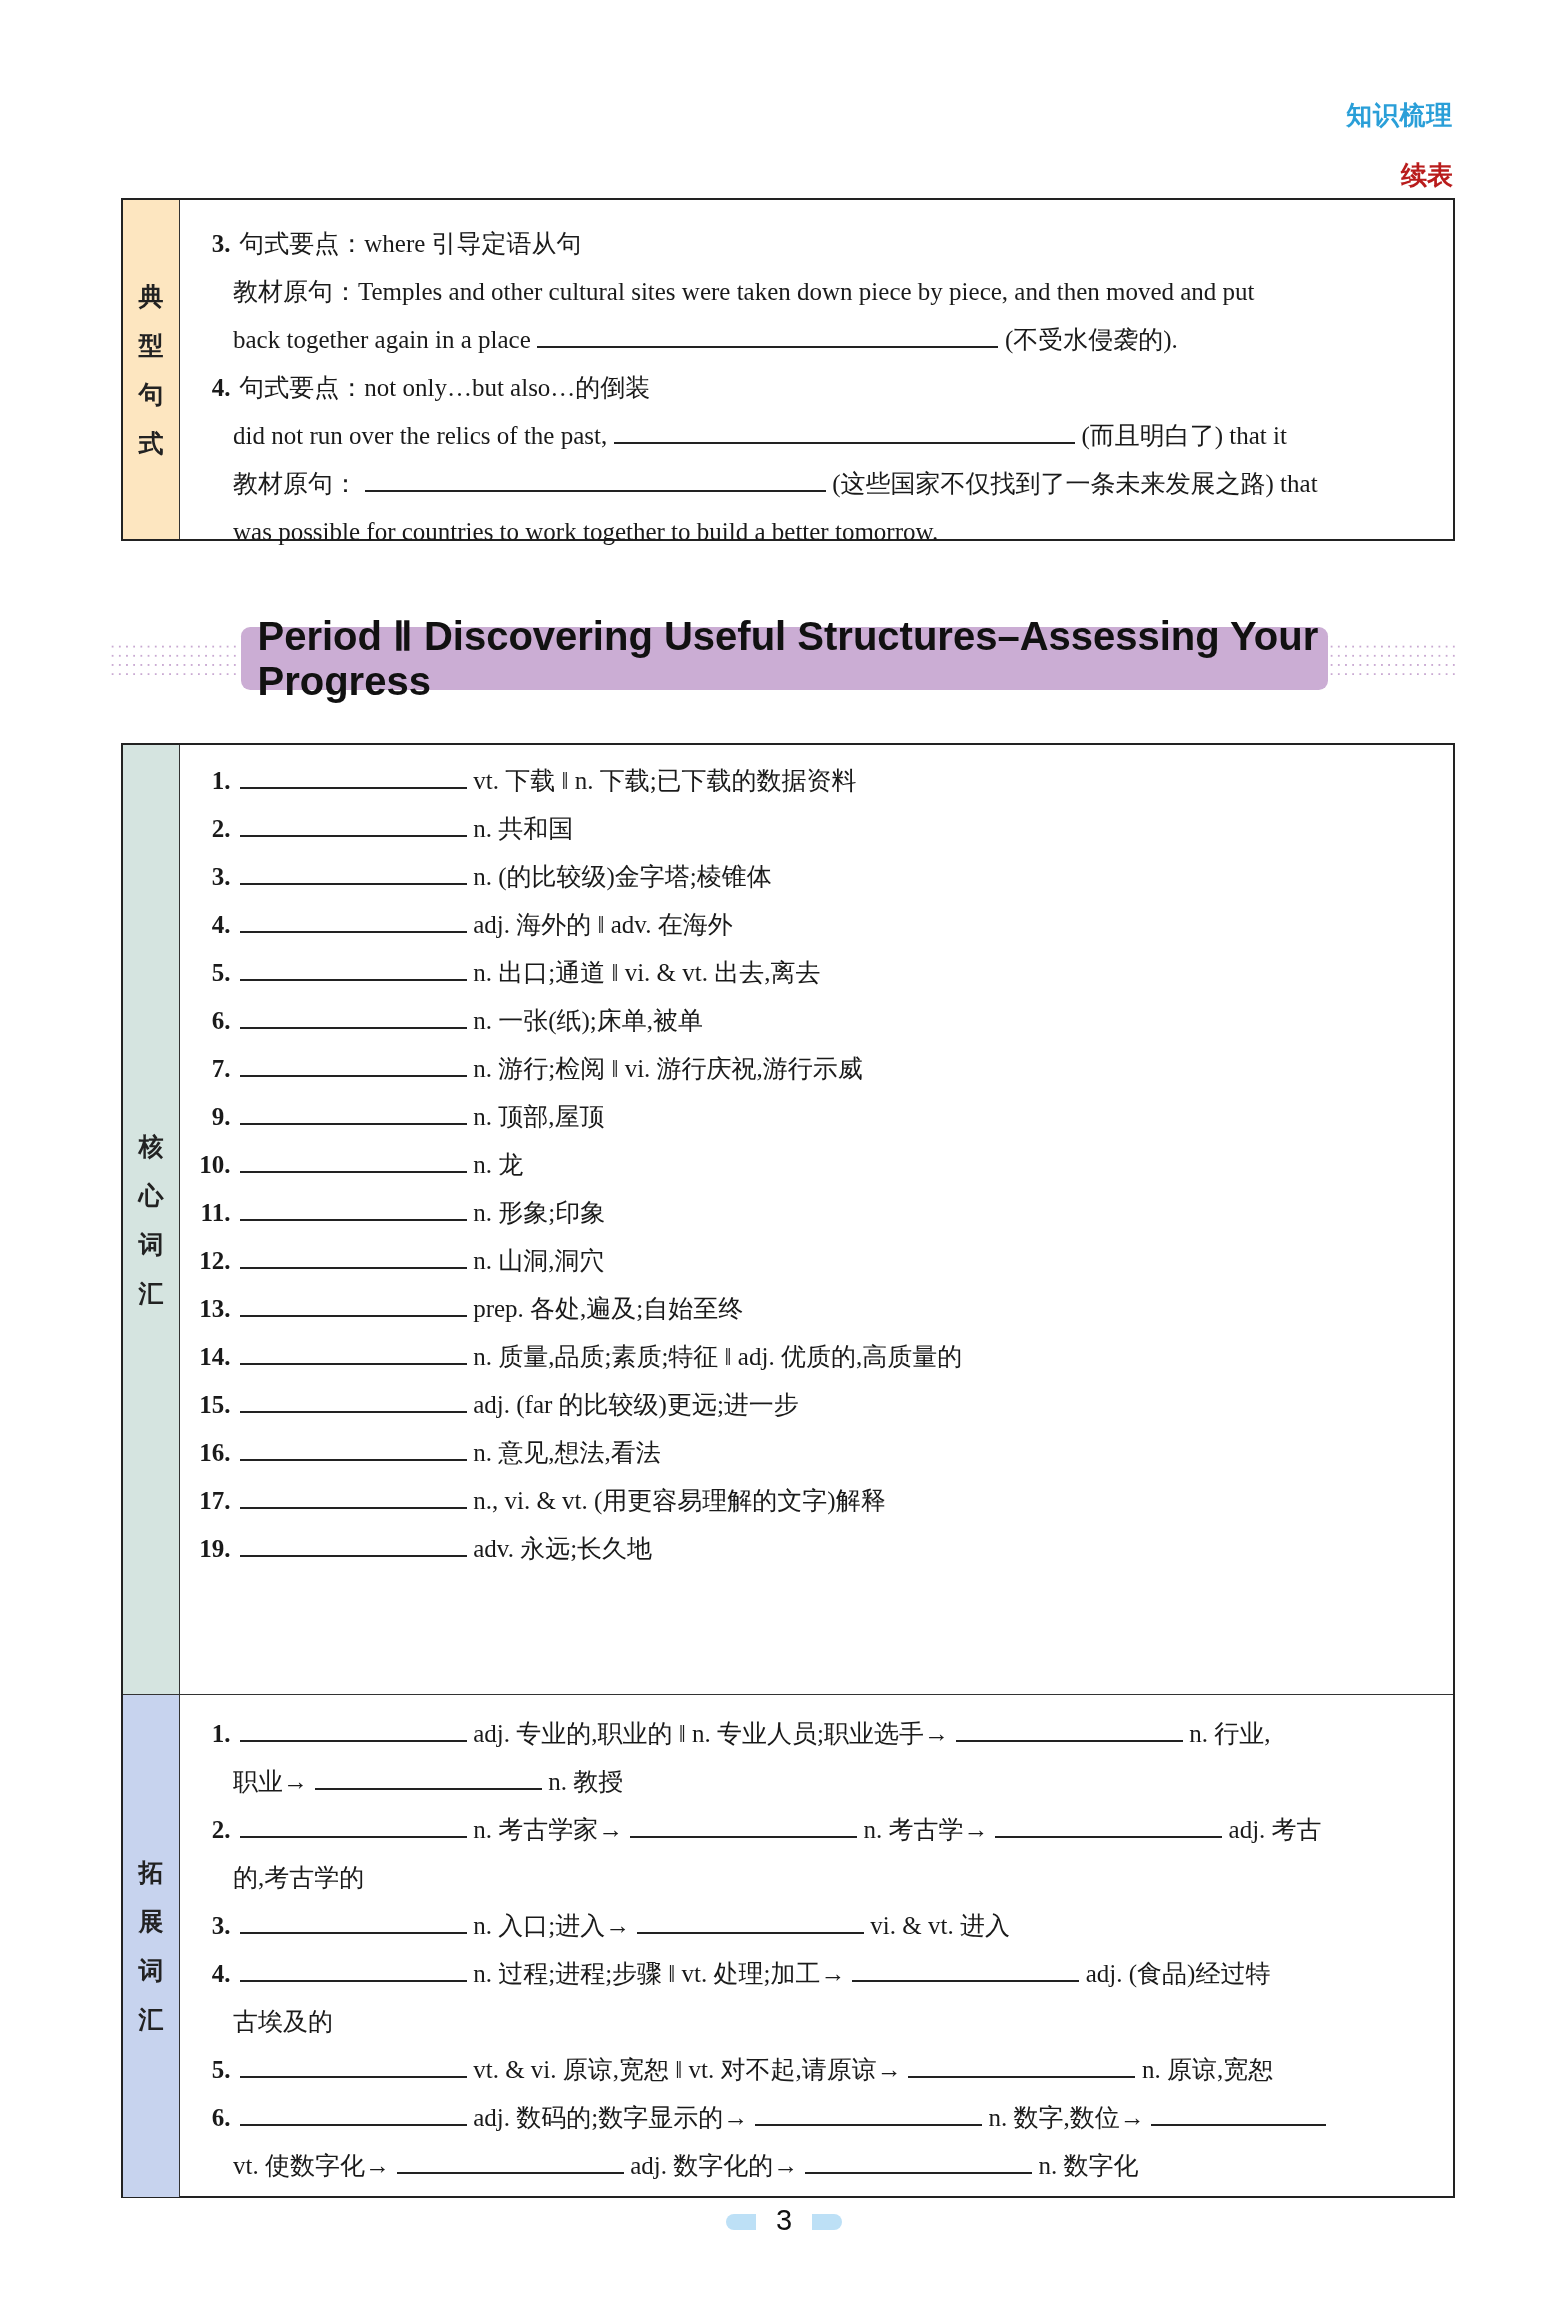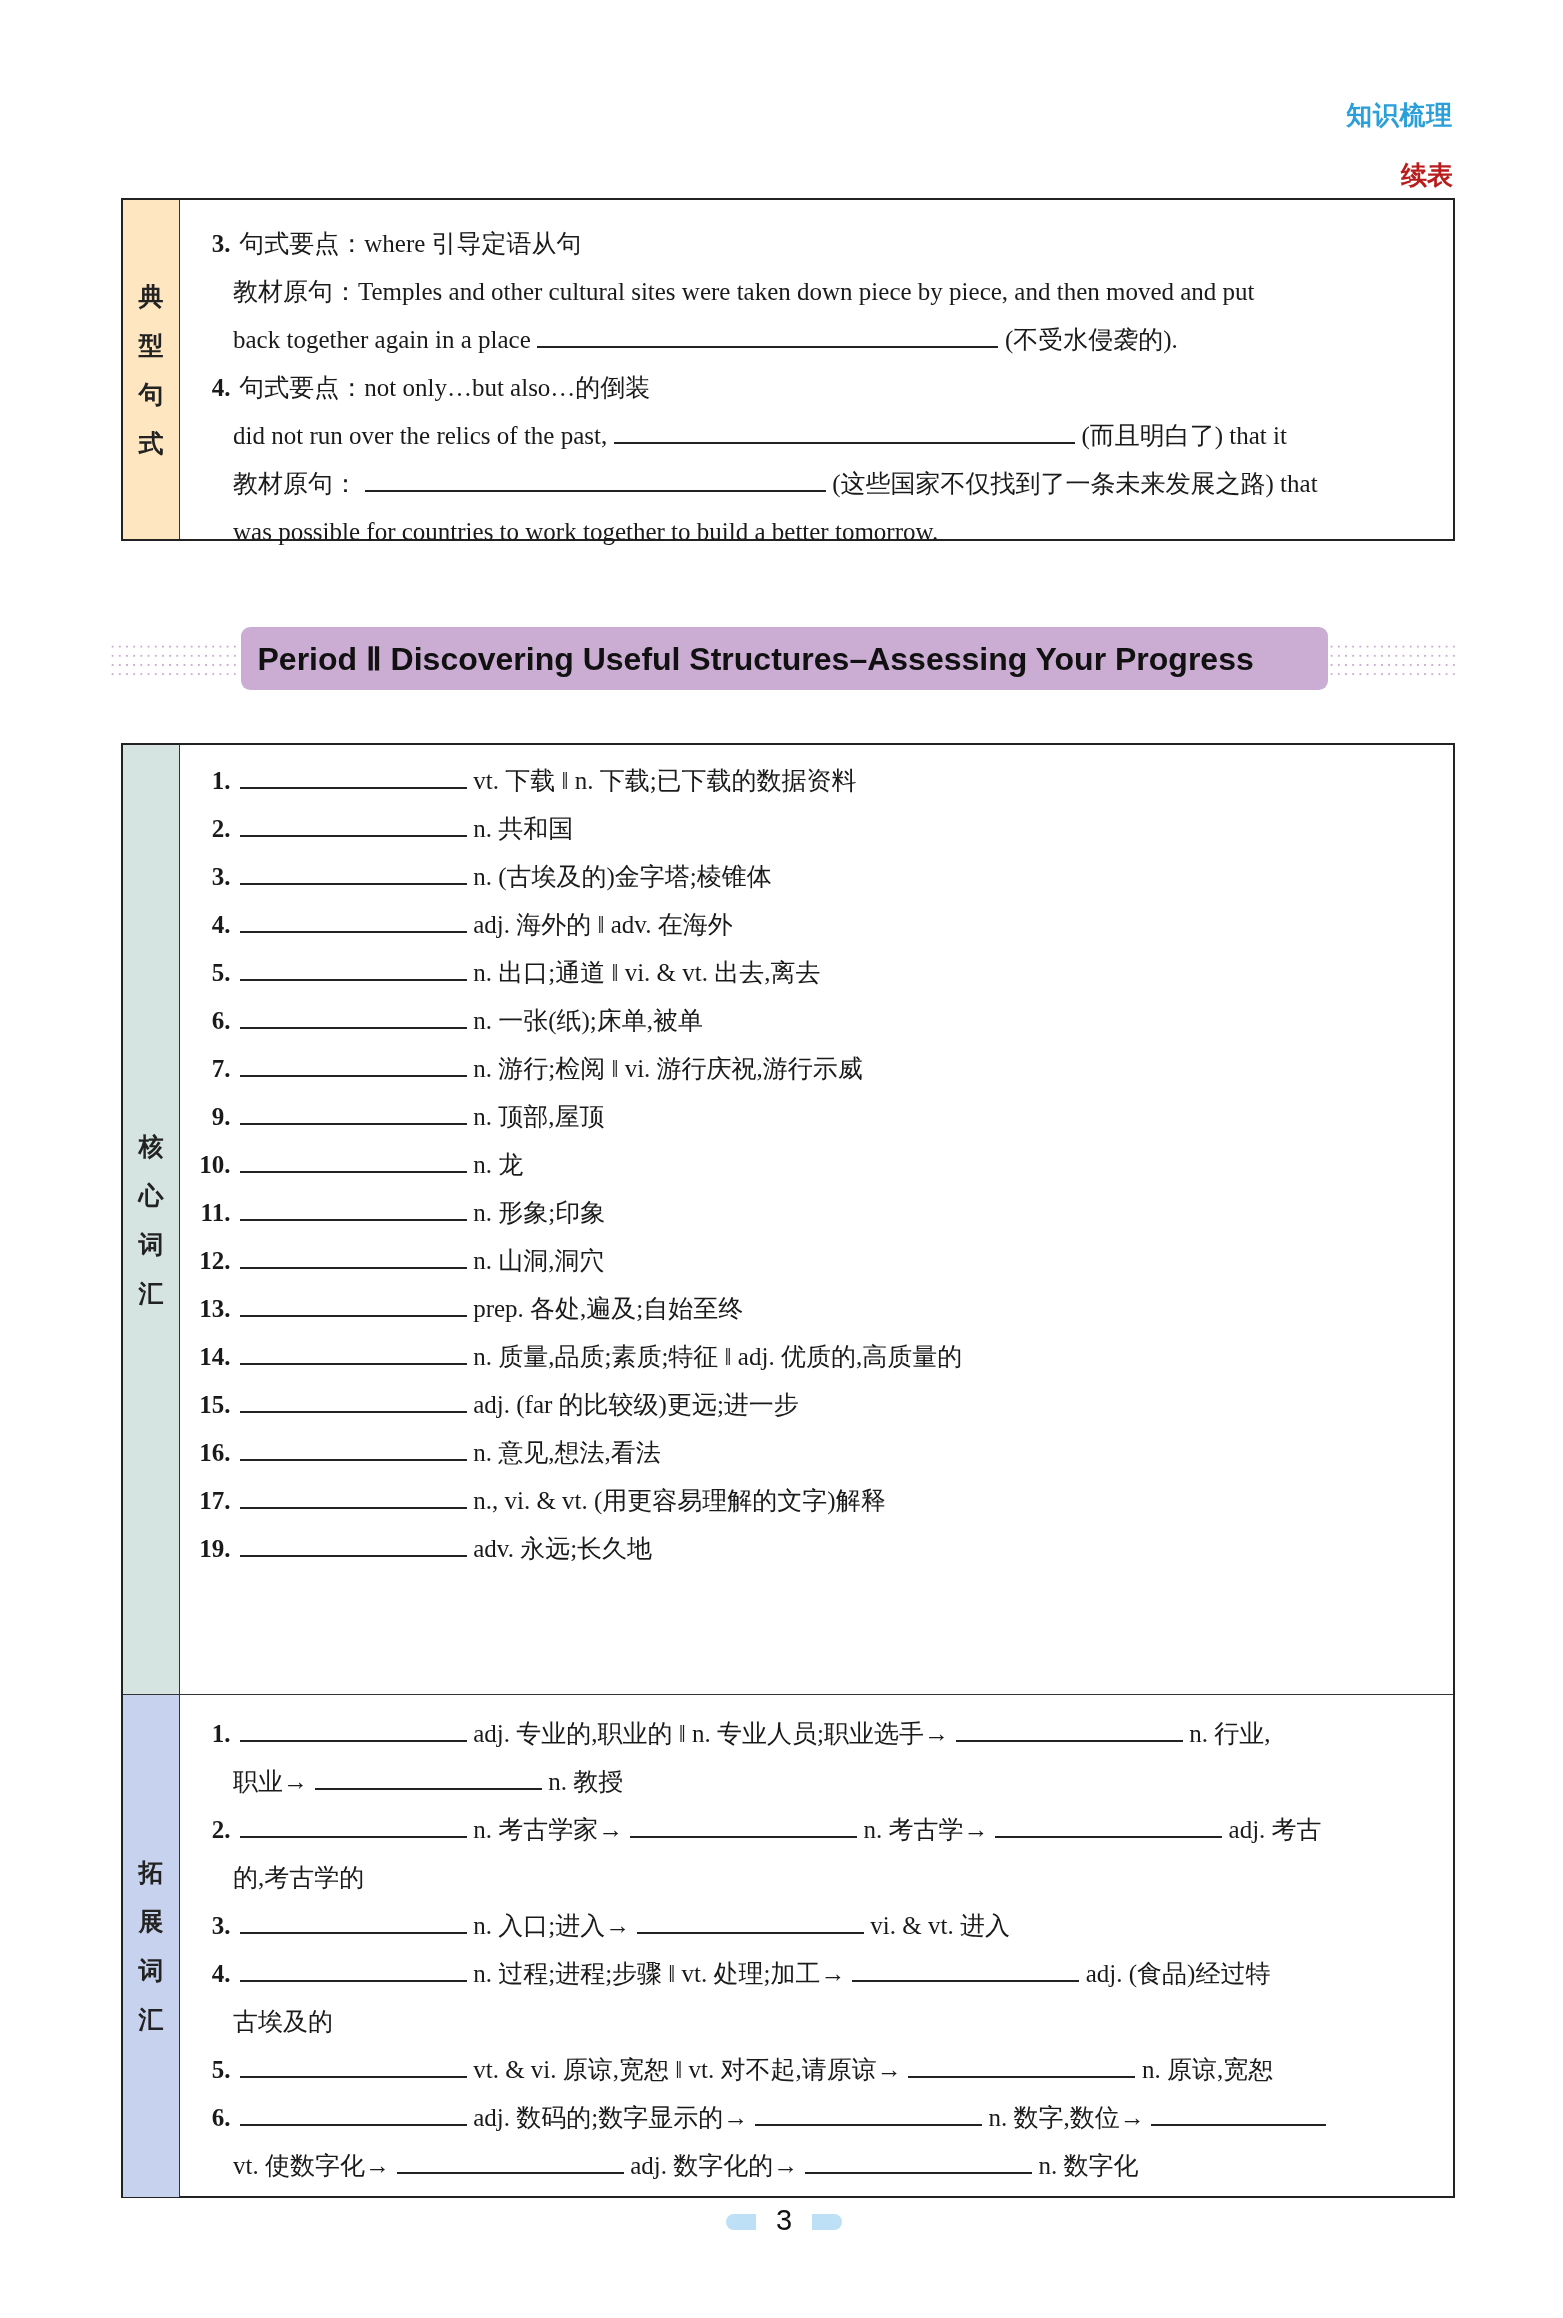--- a/index.html
+++ b/index.html
@@ -19,21 +19,21 @@
   .line { font-size:25px; line-height:48px; white-space:nowrap; position:relative; }
   .num { display:inline-block; width:53px; text-align:right; font-weight:bold; padding-right:2.6px; box-sizing:border-box; }
   .indent { padding-left:53px;align-items:center; }
   .blank { display:inline-block; border-bottom:2px solid #222; height:17px; vertical-align:baseline; margin:0 6.6px; }
   .b-sm { width:227px; } .b-md { width:227px; } .b-lg { width:461px; }
   .just { display:flex; justify-content:space-between; }
   .row-sep { border-top:1.3px solid #333; }
   .banner-wrap { position:absolute; left:109px; top:627px; width:1347px; height:63px; }
   .banner { position:absolute; left:132px; top:0; width:1087px; height:63px; background:#cbadd4;
             border-radius:9.2px; display:flex; align-items:center; padding-left:16.5px; box-sizing:border-box;
-            font-family:"Liberation Sans", sans-serif; font-weight:bold; font-size:32px; color:#111; }
+            font-family:"Liberation Sans", sans-serif; font-weight:bold; font-size:40px; color:#111; }
   .dots { position:absolute; top:14.5px; width:128px; height:33px;
           background-image:radial-gradient(circle, #c9a9d2 1.1px, transparent 1.3px);
           background-size:7.2px 9.2px; }
   .page-num { position:absolute; left:723px; top:2209px; width:122px; height:26px; }
   .pill { position:absolute; top:5.3px; width:30px; height:16px; background:#bde0f6; }
   .pill.l { left:3.3px; border-radius:8px 0 0 8px; }
   .pill.r { right:3.3px; border-radius:0 8px 8px 0; }
   .pn { position:absolute; left:0; right:0; top:-5.3px; text-align:center; font-family:"Liberation Sans", sans-serif;
         font-size:29px; color:#111; }
 </style>
@@ -75,21 +75,21 @@
   <div class="row" style="height:949px;">
     <div class="side" style="background:#d5e4e0;">
       <span>核</span>
       <span>心</span>
       <span>词</span>
       <span>汇</span>
     </div>
     <div class="content" id="core-list" style="padding-top:12px;">
         <div class="line"><span class="num">1.</span><span class="blank b-sm"></span><span>vt. 下载 ‖ n. 下载;已下载的数据资料</span></div>
         <div class="line"><span class="num">2.</span><span class="blank b-sm"></span><span>n. 共和国</span></div>
-        <div class="line"><span class="num">3.</span><span class="blank b-sm"></span><span>n. (古埃及的)金字塔;棱锥体</span></div>
+        <div class="line"><span class="num">3.</span><span class="blank b-sm"></span><span>n. (的比较级)金字塔;棱锥体</span></div>
         <div class="line"><span class="num">4.</span><span class="blank b-sm"></span><span>adj. 海外的 ‖ adv. 在海外</span></div>
         <div class="line"><span class="num">5.</span><span class="blank b-sm"></span><span>n. 出口;通道 ‖ vi. &amp; vt. 出去,离去</span></div>
         <div class="line"><span class="num">6.</span><span class="blank b-sm"></span><span>n. 一张(纸);床单,被单</span></div>
         <div class="line"><span class="num">7.</span><span class="blank b-sm"></span><span>n. 游行;检阅 ‖ vi. 游行庆祝,游行示威</span></div>
         <div class="line"><span class="num">9.</span><span class="blank b-sm"></span><span>n. 顶部,屋顶</span></div>
         <div class="line"><span class="num">10.</span><span class="blank b-sm"></span><span>n. 龙</span></div>
         <div class="line"><span class="num">11.</span><span class="blank b-sm"></span><span>n. 形象;印象</span></div>
         <div class="line"><span class="num">12.</span><span class="blank b-sm"></span><span>n. 山洞,洞穴</span></div>
         <div class="line"><span class="num">13.</span><span class="blank b-sm"></span><span>prep. 各处,遍及;自始至终</span></div>
         <div class="line"><span class="num">14.</span><span class="blank b-sm"></span><span>n. 质量,品质;素质;特征 ‖ adj. 优质的,高质量的</span></div>

